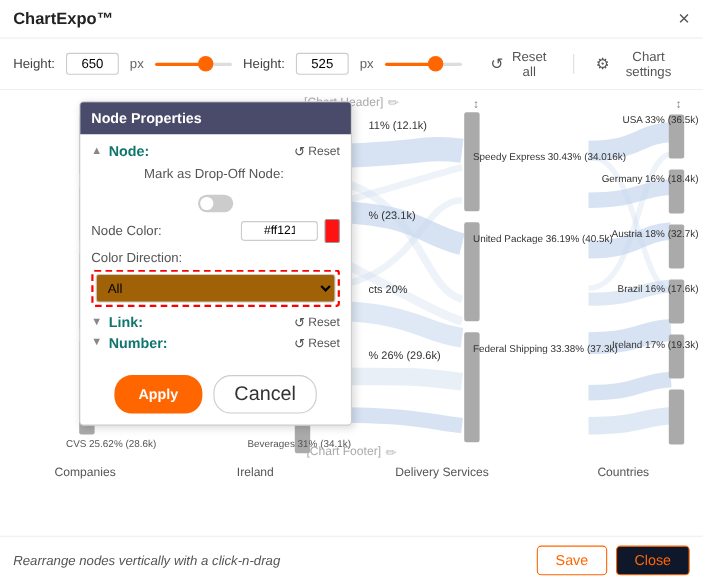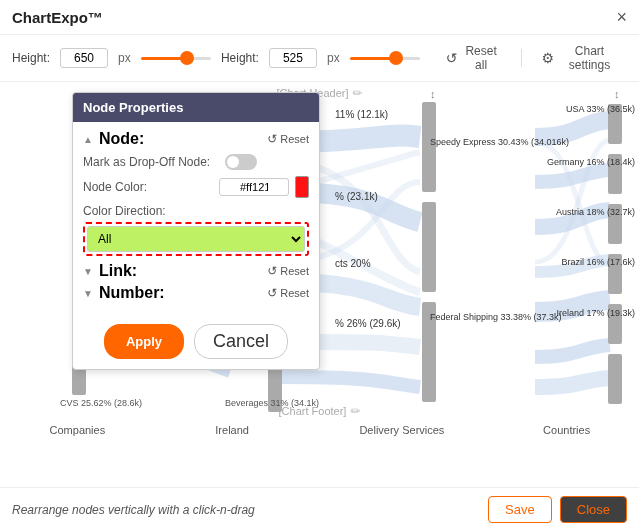--- a/index.html
+++ b/index.html
@@ -134,37 +134,38 @@
       margin-bottom: 6px;
     }
     .section-row {
       display: flex;
       align-items: center;
       gap: 6px;
       margin-bottom: 6px;
     }
     .section-title {
       font-weight: bold;
-      color: #000000;
-      font-size: 16px;
+      color: #0f766e;
+      font-size: 13px;
     }
     .reset-link {
       margin-left: auto;
       color: #555;
       font-size: 11px;
       cursor: pointer;
       display: flex;
       align-items: center;
       gap: 3px;
     }
     .prop-row {
       display: flex;
       align-items: center;
       margin-bottom: 6px;
       gap: 12px;
+      flex-direction: column;
     }
     .prop-label {
       color: #555;
       font-size: 12px;
       min-width: 130px;
     }
     .toggle-switch {
       width: 32px;
       height: 16px;
       background: #ccc;
@@ -213,21 +214,21 @@
       border-radius: 3px;
       padding: 2px;
       margin-bottom: 6px;
     }
     .direction-select {
       width: 100%;
       padding: 4px 6px;
       border: 1px solid #ccc;
       border-radius: 3px;
       font-size: 12px;
-      background: #bef264;
+      background: #a16207;
       cursor: pointer;
     }
     .link-section-row {
       display: flex;
       align-items: center;
       gap: 6px;
       margin-bottom: 4px;
     }
     .number-row {
       display: flex;
@@ -337,21 +338,21 @@
     .btn-save {
       background: #fff;
       color: #f60;
       border: 1px solid #f60;
       border-radius: 4px;
       padding: 5px 16px;
       font-size: 13px;
       cursor: pointer;
     }
     .btn-close {
-      background: #404040;
+      background: #0f172a;
       color: #f60;
       border: 1px solid #f60;
       border-radius: 4px;
       padding: 5px 16px;
       font-size: 13px;
       cursor: pointer;
     }
   </style>
 </head>
 <body>
@@ -472,20 +473,23 @@
 
   <div class="node-label" style="top:22px; right:4px; text-align:right; font-size:9px;">
     <span>USA 33% (36.5k)</span>
   </div>
   <div class="node-label" style="top:55px; left:430px; font-size:9px;">
     <span>Speedy Express 30.43% (34.016k)</span>
   </div>
   <div class="node-label" style="top:75px; right:4px; text-align:right; font-size:9px;">
     <span>Germany 16% (18.4k)</span>
   </div>
+  <div class="node-label" style="top:130px; left:430px; font-size:9px;">
+    <span>United Package 36.19% (40.5k)</span>
+  </div>
   <div class="node-label" style="top:125px; right:4px; text-align:right; font-size:9px;">
     <span>Austria 18% (32.7k)</span>
   </div>
   <div class="node-label" style="top:175px; right:4px; text-align:right; font-size:9px;">
     <span>Brazil 16% (17.6k)</span>
   </div>
   <div class="node-label" style="top:230px; left:430px; font-size:9px;">
     <span>Federal Shipping 33.38% (37.3k)</span>
   </div>
   <div class="node-label" style="top:226px; right:4px; text-align:right; font-size:9px;">

